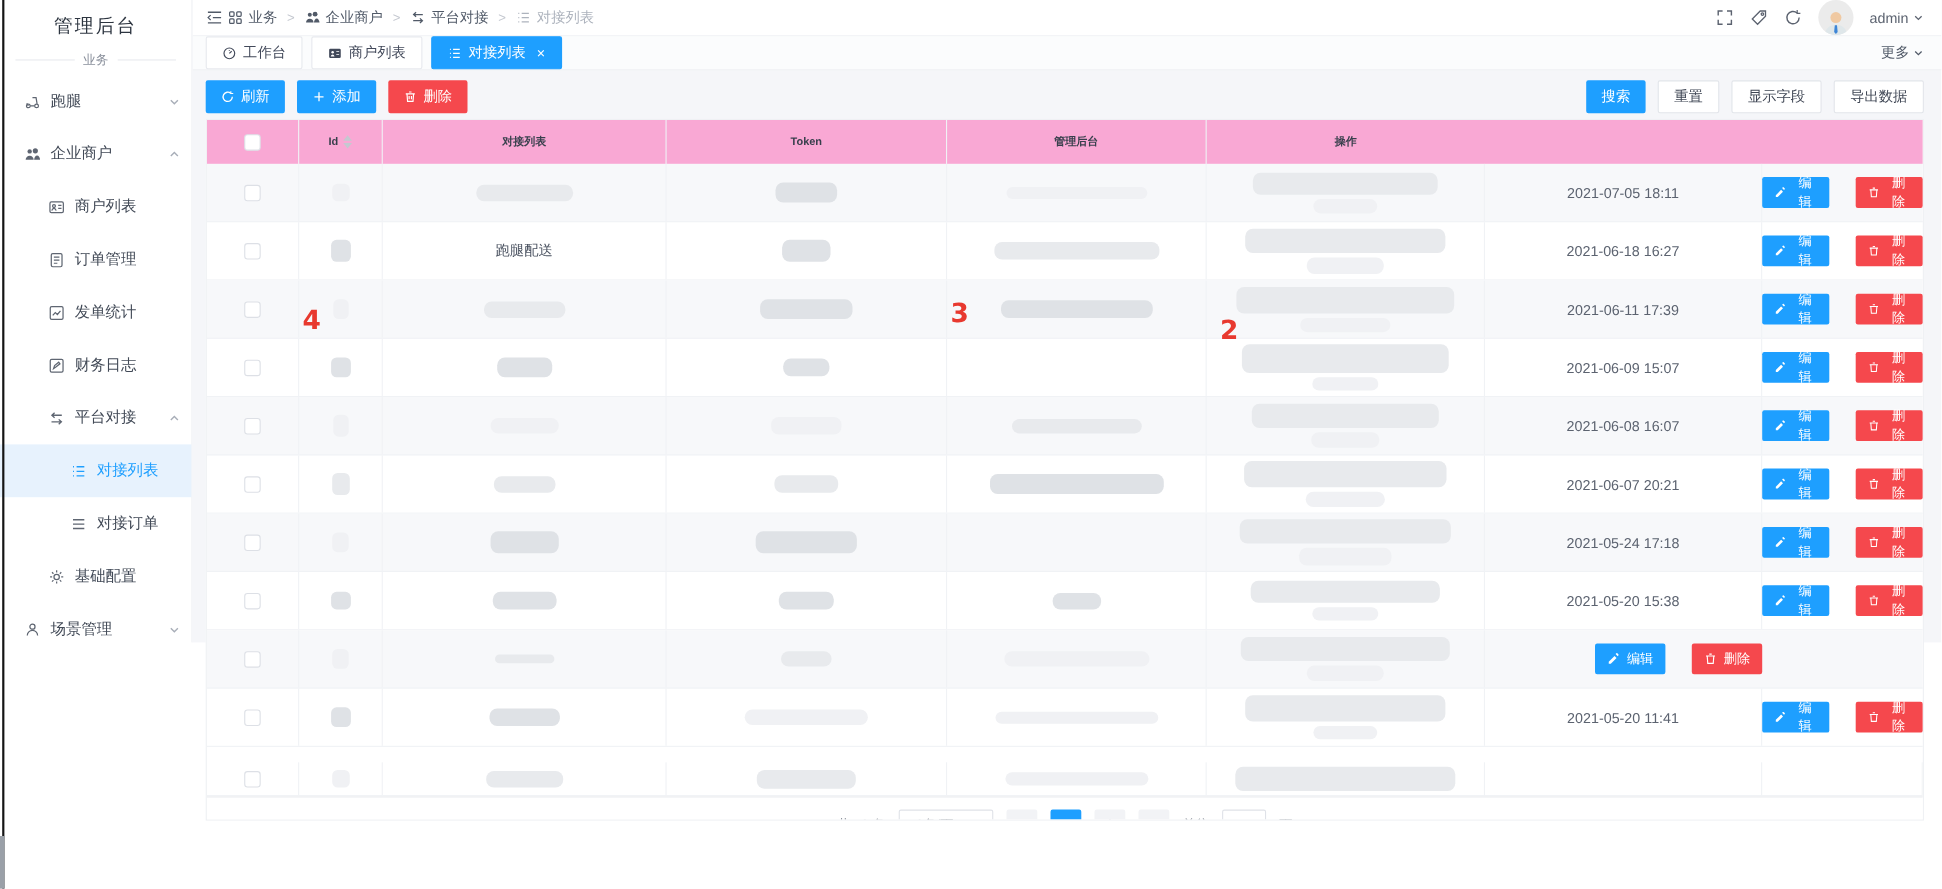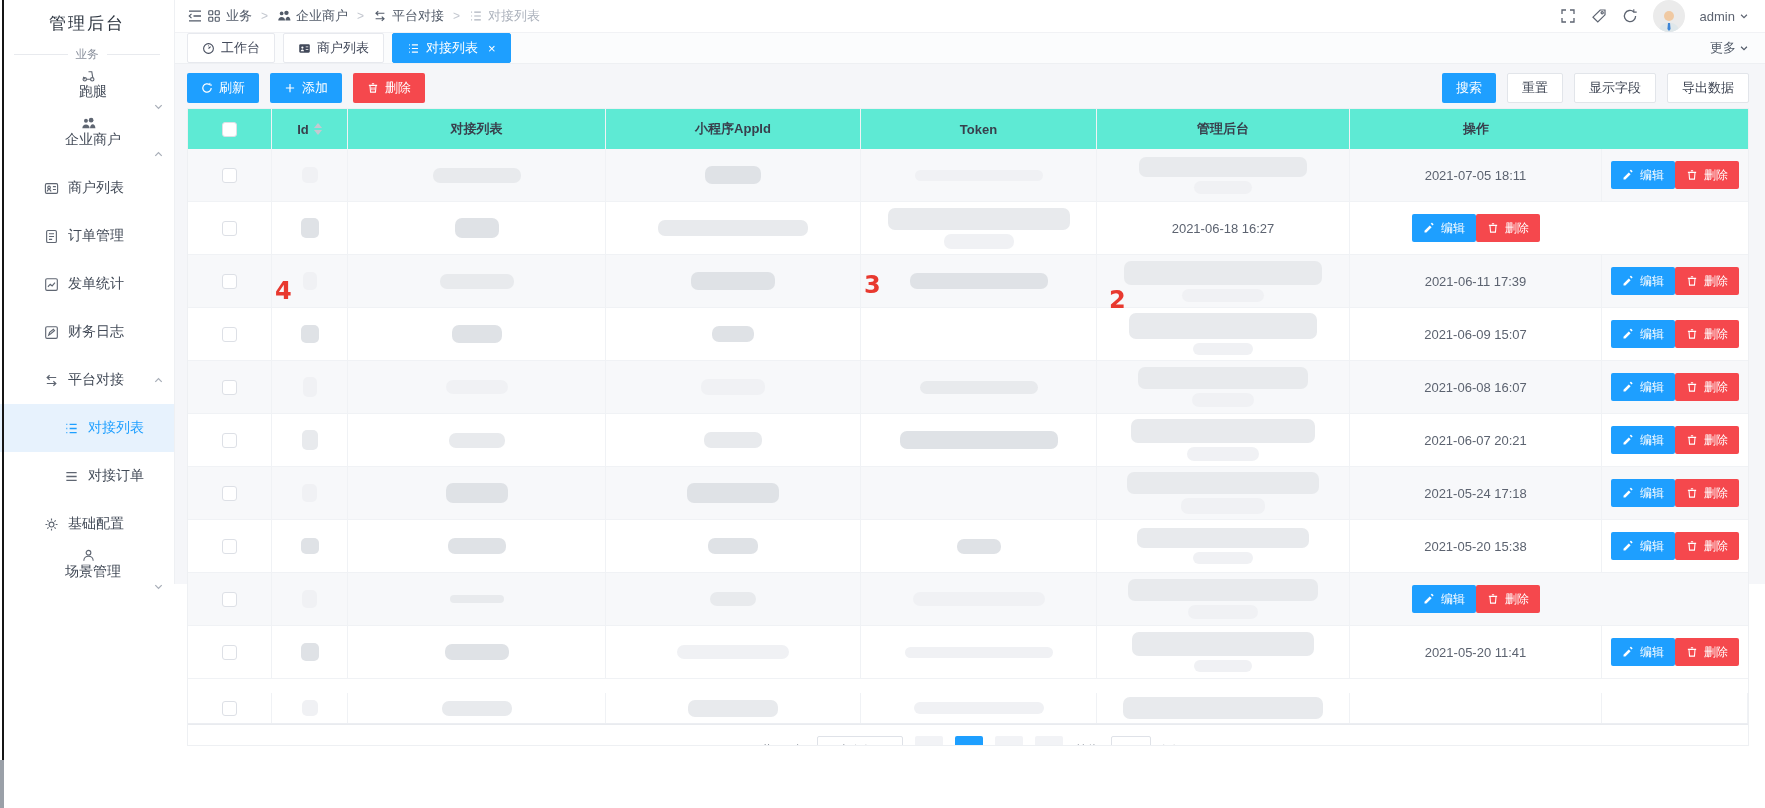--- a/index.html
+++ b/index.html
@@ -13,21 +13,21 @@
   .page { display:flex; width:1765px; height:584px; }
 
   
   .sidebar { width:175px; min-width:175px; background:#fff; border-right:1px solid #eef0f3; padding-top:8px; position:relative; z-index:5; }
   .sb-title { text-align:center; font-size:17px; color:#2d3540; letter-spacing:2px; padding:4px 0 10px; }
   .sb-section { display:flex; align-items:center; justify-content:center; gap:8px; color:#8a909c; font-size:11.5px; padding:2px 14px 6px; }
   .sb-section .rule { flex:1; height:1px; background:#e8eaee; }
   .sb-item { height:48px; display:flex; align-items:center; font-size:14px; color:#424a57; cursor:pointer; padding-right:10px; }
   .sb-item svg.mi { width:15px; height:15px; margin-right:9px; flex:none; }
   .sb-item .chev { margin-left:auto; color:#a8aeb8; }
-  .lv0 { padding-left:22px;flex-direction:column; }
+  .lv0 { padding-left:22px; }
   .lv1 { padding-left:44px; }
   .lv2 { padding-left:64px; }
   .sb-item.active { background:#e7f2fd; color:#1e9fff; }
 
   
   .main { flex:1; display:flex; flex-direction:column; background:#f5f6f9; }
 
   .topbar { height:42px; background:#fff; display:flex; align-items:center; padding:0 16px 0 12px; border-bottom:1px solid #f1f2f5; }
   .crumb { display:flex; align-items:center; gap:9px; font-size:13px; color:#515a68; }
   .crumb .sep { color:#c3c7cf; font-size:12px; }
@@ -56,40 +56,40 @@
   .btn-blue { background:#1e9fff; color:#fff; }
   .btn-red { background:#f5484d; color:#fff; }
   .btn-plain { background:#fff; color:#3f4654; border:1px solid #e2e5ea; }
   .toolbar .btn { margin-right:11px; }
   .toolbar-right { margin-left:auto; display:flex; }
   .toolbar-right .btn { margin-right:0; margin-left:11px; }
 
   
   .card { background:#fff; border:1px solid #eef0f3; flex:1; display:flex; flex-direction:column; overflow:hidden; }
   .tr { display:grid; grid-template-columns:84px 76px 258px 255px 236px 253px 252px auto; align-items:center; }
-  .thead { background:#5eead4; height:40px; font-weight:bold; font-size:13px; color:#383f4c; }
+  .thead { background:#f9a8d4; height:40px; font-weight:bold; font-size:10px; color:#383f4c; }
   .th, .td { height:100%; display:flex; align-items:center; justify-content:center; border-right:1px solid #f0f2f5; }
   .th:last-child, .td:last-child { border-right:none; }
   .row { height:53px; border-bottom:1px solid #f0f2f5; }
   .row:nth-child(even) { background:#f7f8fa; }
   .row-partial { flex:1; border-bottom:1px solid #eceef2; align-items:flex-start; padding-top:14px; }
   .row-partial .td { height:30px; border-right:1px solid #f0f2f5; }
   .cb { width:15px; height:15px; border:1px solid #dde0e6; border-radius:3px; background:#fff; display:inline-block; cursor:pointer; }
   .sort { display:inline-flex; flex-direction:column; gap:2px; margin-left:5px; }
   .sort i { width:0; height:0; border-left:4px solid transparent; border-right:4px solid transparent; display:block; }
   .sort .up { border-bottom:5px solid #c4c8d0; }
   .sort .dn { border-top:5px solid #c4c8d0; }
   .date-cell { font-size:13px; color:#5c6370; }
   .mod-text { font-size:13px; color:#4a5260; }
   .b { display:inline-block; background:#e8eaed; border-radius:7px; }
   .b.d { background:#dfe2e6; }
   .b.l { background:#f0f1f4; }
   .tok { flex-direction:column; gap:4px; }
   .btn-sm { height:28px; padding:0 11px; font-size:12px; }
-  .acts { gap:0; }
+  .acts { gap:24px;justify-content:flex-end; }
 
   
   .pager { height:21px; border-top:1px solid #e9ebef; display:flex; justify-content:center; align-items:flex-start; gap:12px; padding-top:11px; overflow:hidden; background:#fff; font-size:12px; color:#666e7a; }
   .pager .pgsel { width:86px; height:28px; border:1px solid #dfe2e8; border-radius:2px; display:flex; align-items:center; justify-content:space-between; padding:0 8px; color:#5c6370; }
   .pgbtn { min-width:28px; height:28px; border-radius:2px; background:#f2f3f6; display:flex; align-items:center; justify-content:center; color:#5c6370; }
   .pgbtn.on { background:#1e9fff; color:#fff; }
   .pgin { width:40px; height:28px; border:1px solid #dfe2e8; border-radius:2px; display:flex; align-items:center; justify-content:center; }
   .pgtext { line-height:28px; }
 
   
@@ -367,21 +367,20 @@
               <span class="cb"></span>
             </div>
           <div class="th">
             <span>Id</span>
             <span class="sort">
                 <i class="up"></i>
                 <i class="dn"></i>
               </span>
           </div>
           <div class="th">对接列表</div>
-          <div class="th">小程序AppId</div>
           <div class="th">Token</div>
           <div class="th">管理后台</div>
           <div class="th">操作</div>
         </div>
 
         <div class="tr row">
           <div class="td">
               <span class="cb"></span>
             </div>
           <div class="td">
@@ -417,20 +416,21 @@
           </div>
         </div>
 
         <div class="tr row">
           <div class="td">
               <span class="cb"></span>
             </div>
           <div class="td">
               <i class="b d" style="width:18px;height:20px;border-radius:5px"></i>
             </div>
+          <div class="td mod-text">跑腿配送</div>
           <div class="td">
               <i class="b d" style="width:44px;height:20px"></i>
             </div>
           <div class="td">
               <i class="b" style="width:150px;height:16px"></i>
             </div>
           <div class="td tok">
               <i class="b" style="width:182px;height:22px"></i>
               <i class="b l" style="width:70px;height:15px"></i>
             </div>

